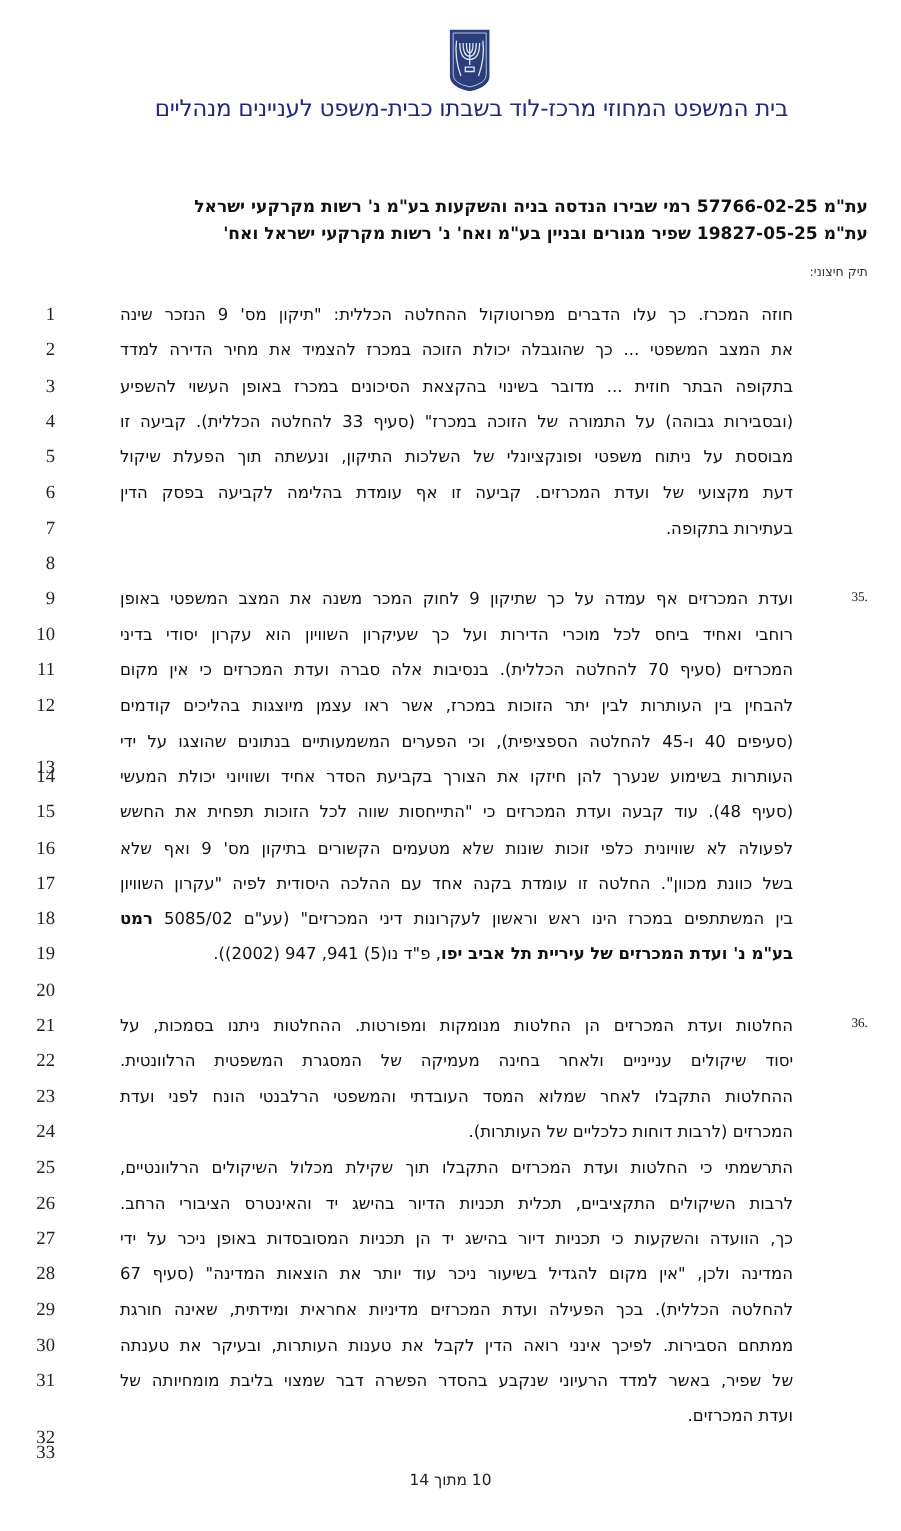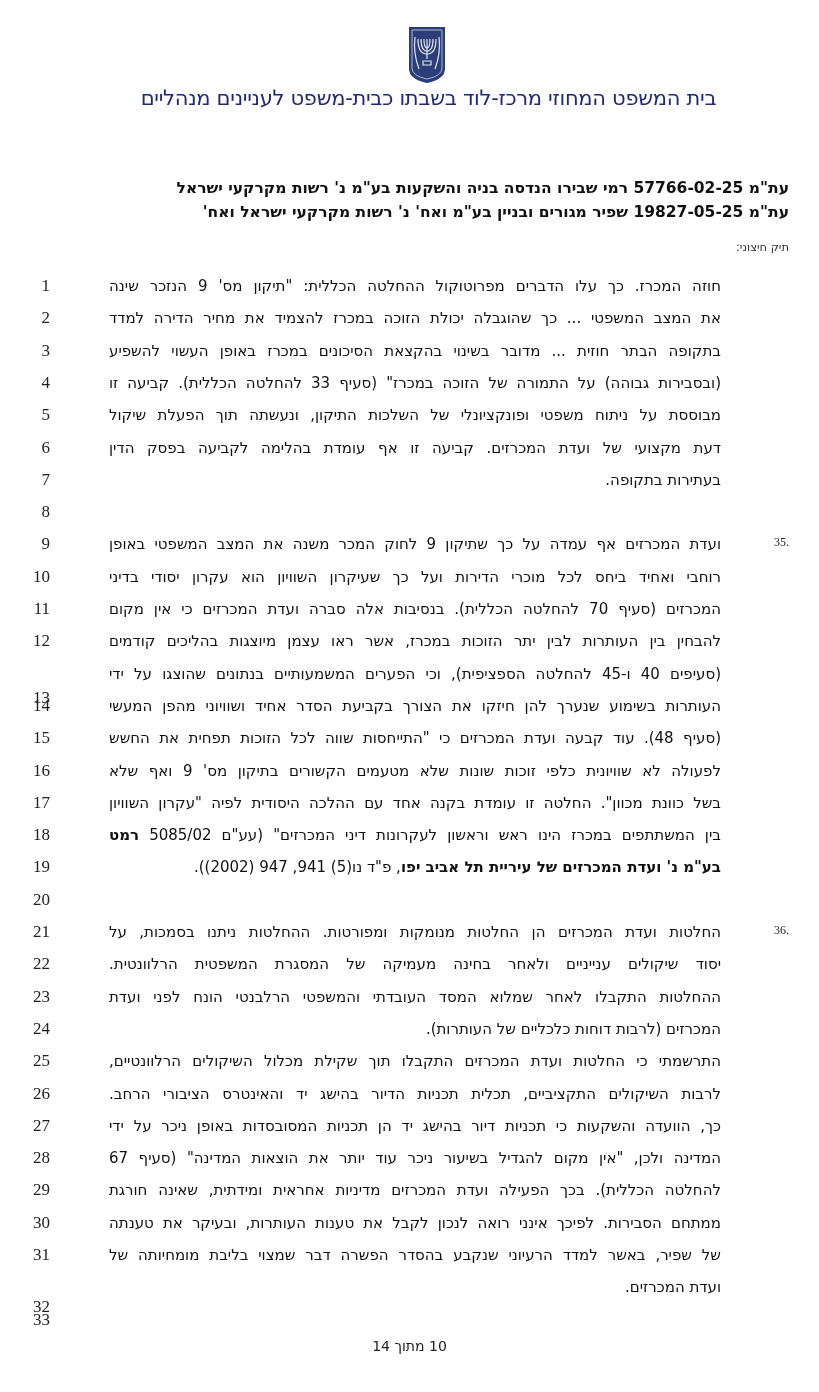--- a/index.html
+++ b/index.html
@@ -74,21 +74,21 @@
     <div class="para-num" style="top: 535px;">35.</div>
     <div class="line-num" style="top: 567px;">10</div>
     <div class="text-line" style="top: 568px;"><span>רוחבי ואחיד ביחס לכל מוכרי הדירות ועל כך שעיקרון השוויון הוא עקרון יסודי בדיני</span></div>
     <div class="line-num" style="top: 599px;">11</div>
     <div class="text-line" style="top: 600px;"><span>המכרזים (סעיף 70 להחלטה הכללית). בנסיבות אלה סברה ועדת המכרזים כי אין מקום</span></div>
     <div class="line-num" style="top: 631px;">12</div>
     <div class="text-line" style="top: 632px;"><span>להבחין בין העותרות לבין יתר הזוכות במכרז, אשר ראו עצמן מיוצגות בהליכים קודמים</span></div>
     <div class="line-num" style="top: 688px;">13</div>
     <div class="text-line" style="top: 665px;"><span>(סעיפים 40 ו-45 להחלטה הספציפית), וכי הפערים המשמעותיים בנתונים שהוצגו על ידי</span></div>
     <div class="line-num" style="top: 696px;">14</div>
-    <div class="text-line" style="top: 697px;"><span>העותרות בשימוע שנערך להן חיזקו את הצורך בקביעת הסדר אחיד ושוויוני מהפן המעשי</span></div>
+    <div class="text-line" style="top: 697px;"><span>העותרות בשימוע שנערך להן חיזקו את הצורך בקביעת הסדר אחיד ושוויוני יכולת המעשי</span></div>
     <div class="line-num" style="top: 728px;">15</div>
     <div class="text-line" style="top: 729px;"><span>(סעיף 48). עוד קבעה ועדת המכרזים כי "התייחסות שווה לכל הזוכות תפחית את החשש</span></div>
     <div class="line-num" style="top: 761px;">16</div>
     <div class="text-line" style="top: 762px;"><span>לפעולה לא שוויונית כלפי זוכות שונות שלא מטעמים הקשורים בתיקון מס' 9 ואף שלא</span></div>
     <div class="line-num" style="top: 793px;">17</div>
     <div class="text-line" style="top: 794px;"><span>בשל כוונת מכוון". החלטה זו עומדת בקנה אחד עם ההלכה היסודית לפיה "עקרון השוויון</span></div>
     <div class="line-num" style="top: 825px;">18</div>
     <div class="text-line" style="top: 826px;"><span>בין המשתתפים במכרז הינו ראש וראשון לעקרונות דיני המכרזים" (עע"ם 5085/02 </span><span class="bold">רמט</span></div>
     <div class="line-num" style="top: 857px;">19</div>
     <div class="text-line last" style="top: 858px;"><span class="bold">בע"מ נ' ועדת המכרזים של עיריית תל אביב יפו</span><span>, פ"ד נו(5) 941, 947 (2002)).</span></div>
@@ -106,21 +106,21 @@
     <div class="text-line" style="top: 1052px;"><span>התרשמתי כי החלטות ועדת המכרזים התקבלו תוך שקילת מכלול השיקולים הרלוונטיים,</span></div>
     <div class="line-num" style="top: 1084px;">26</div>
     <div class="text-line" style="top: 1085px;"><span>לרבות השיקולים התקציביים, תכלית תכניות הדיור בהישג יד והאינטרס הציבורי הרחב.</span></div>
     <div class="line-num" style="top: 1116px;">27</div>
     <div class="text-line" style="top: 1117px;"><span>כך, הוועדה והשקעות כי תכניות דיור בהישג יד הן תכניות המסובסדות באופן ניכר על ידי</span></div>
     <div class="line-num" style="top: 1148px; text-align: right;">28</div>
     <div class="text-line" style="top: 1149px;"><span>המדינה ולכן, "אין מקום להגדיל בשיעור ניכר עוד יותר את הוצאות המדינה" (סעיף 67</span></div>
     <div class="line-num" style="top: 1180px;">29</div>
     <div class="text-line" style="top: 1181px;"><span>להחלטה הכללית). בכך הפעילה ועדת המכרזים מדיניות אחראית ומידתית, שאינה חורגת</span></div>
     <div class="line-num" style="top: 1213px;">30</div>
-    <div class="text-line" style="top: 1214px;"><span>ממתחם הסבירות. לפיכך אינני רואה לנכון לקבל את טענות העותרות, ובעיקר את טענתה</span></div>
+    <div class="text-line" style="top: 1214px;"><span>ממתחם הסבירות. לפיכך אינני רואה הדין לקבל את טענות העותרות, ובעיקר את טענתה</span></div>
     <div class="line-num" style="top: 1245px;">31</div>
     <div class="text-line" style="top: 1246px;"><span>של שפיר, באשר למדד הרעיוני שנקבע בהסדר הפשרה דבר שמצוי בליבת מומחיותה של</span></div>
     <div class="line-num" style="top: 1277px; margin-top: 20px;">32</div>
     <div class="text-line last" style="top: 1278px;"><span>ועדת המכרזים.</span></div>
     <div class="line-num" style="top: 1310px;">33</div>
   </div>
 
 <div class="footer">
   <span>10 מתוך 14</span>
 </div>

